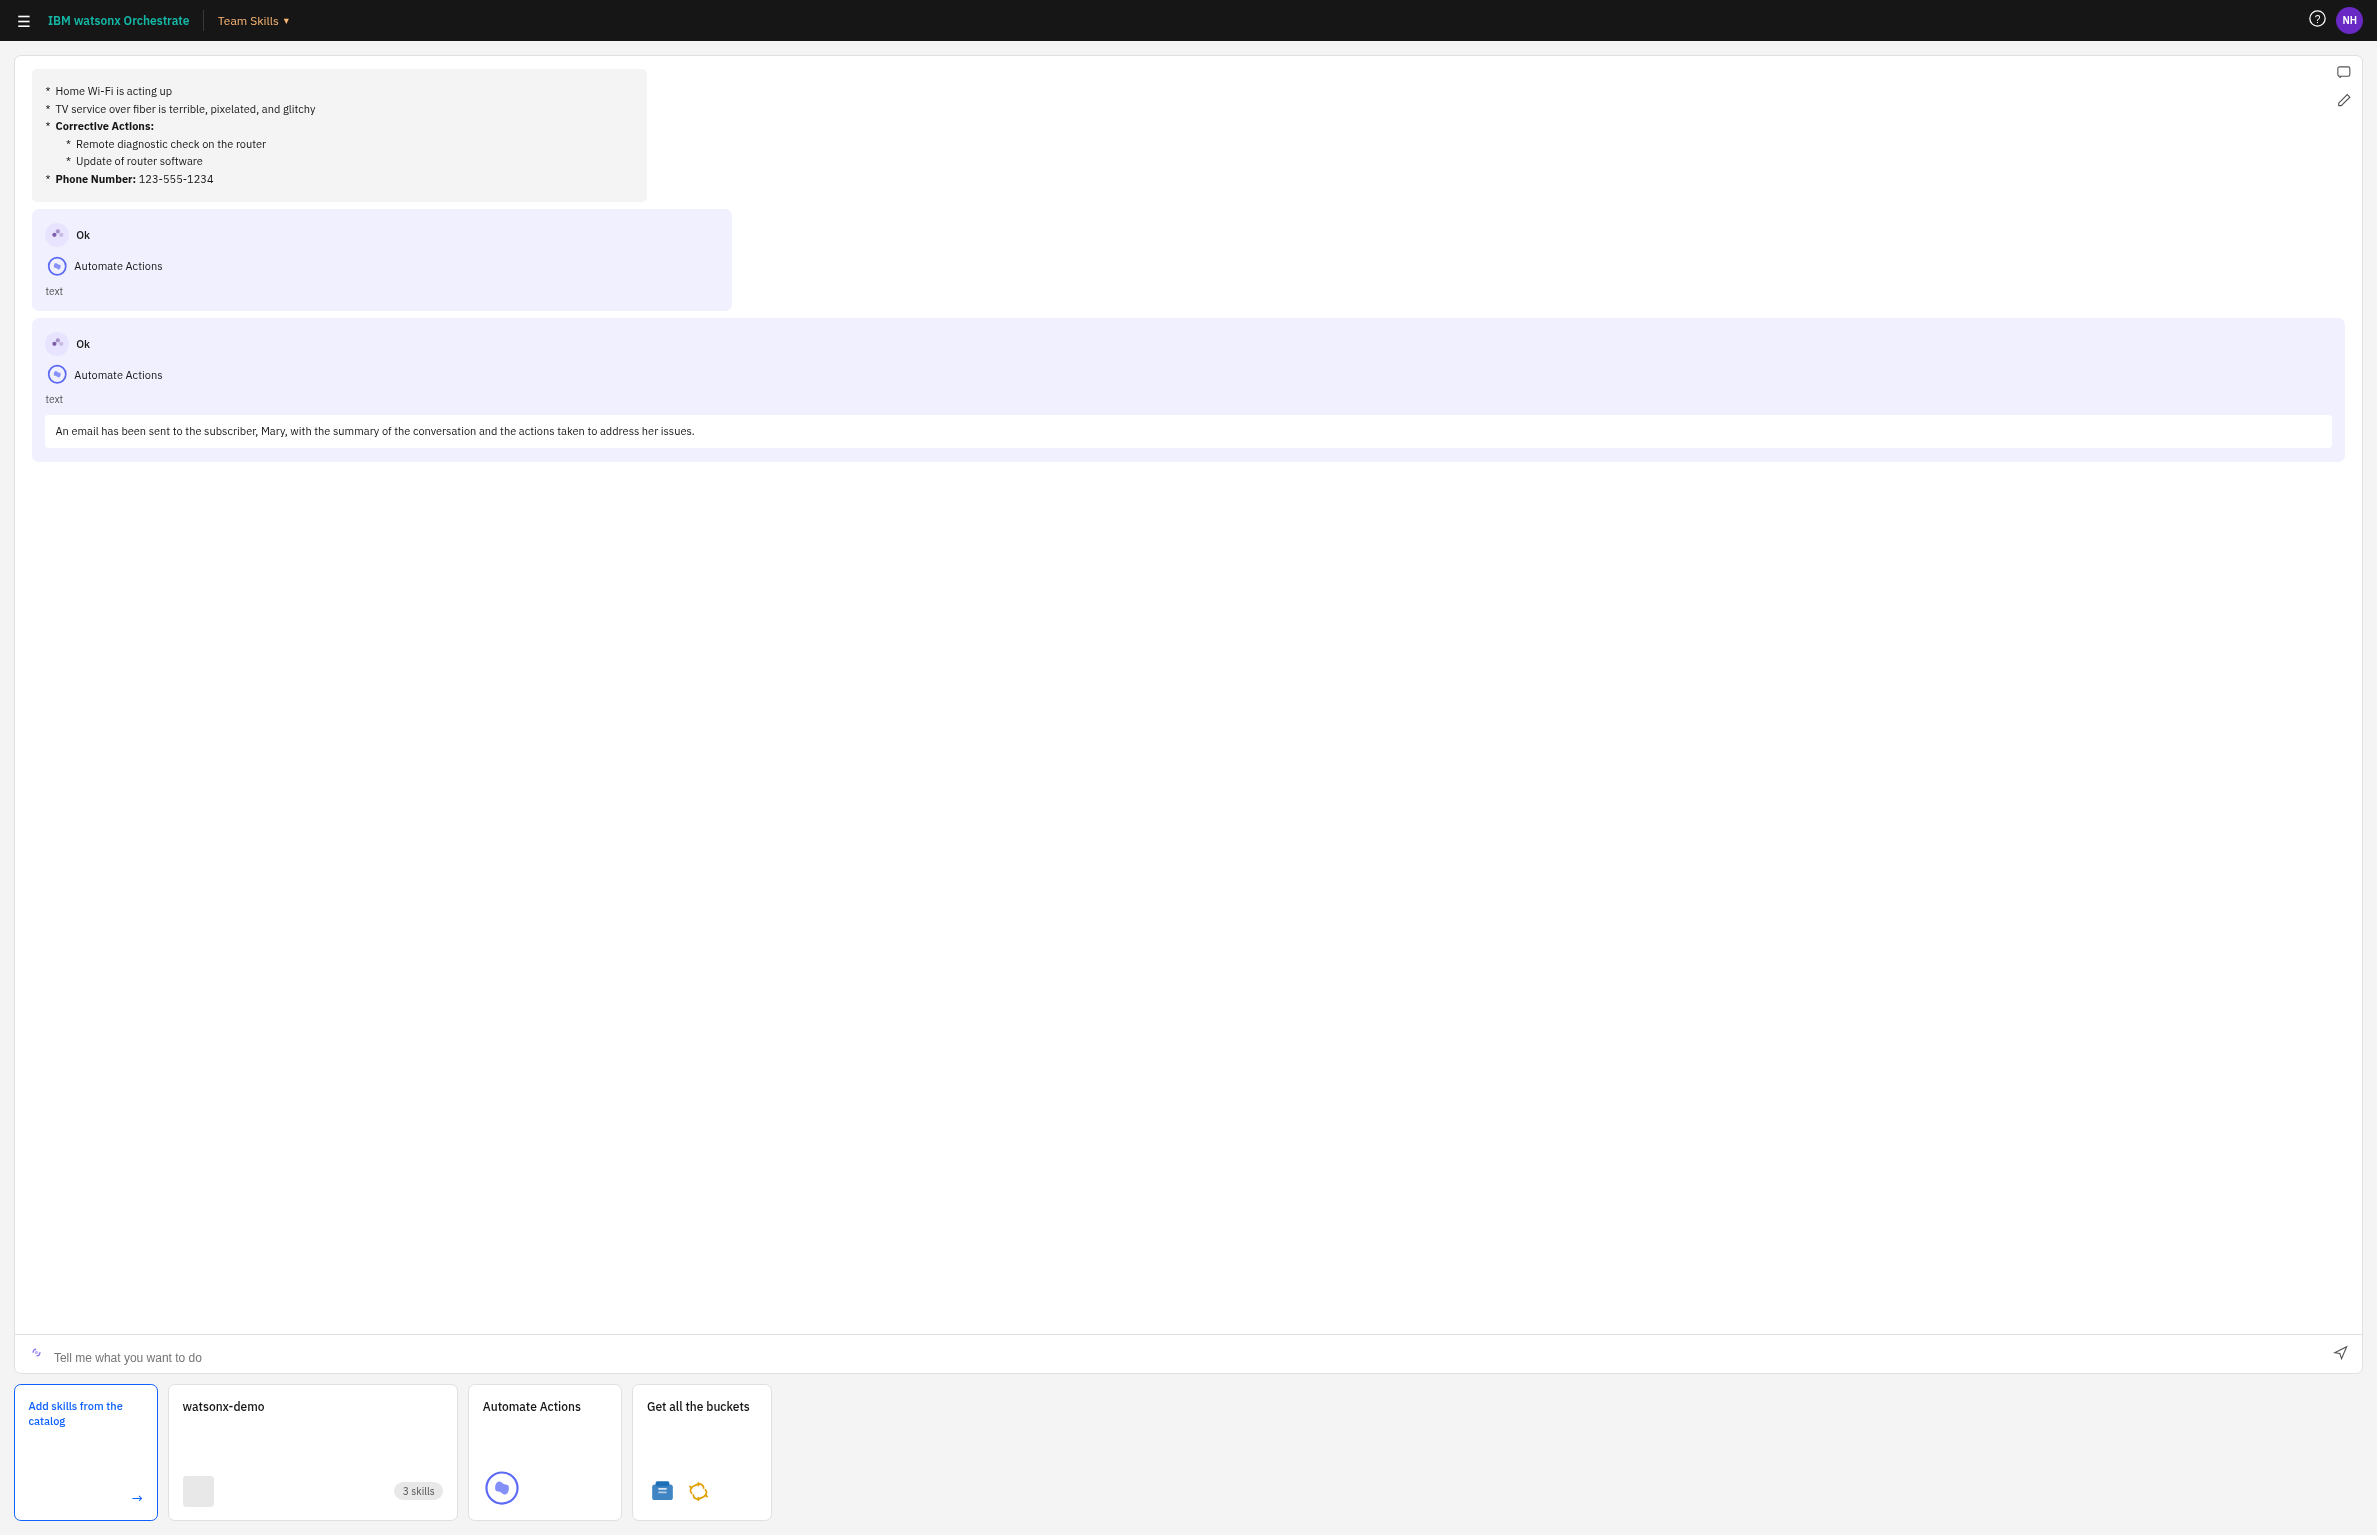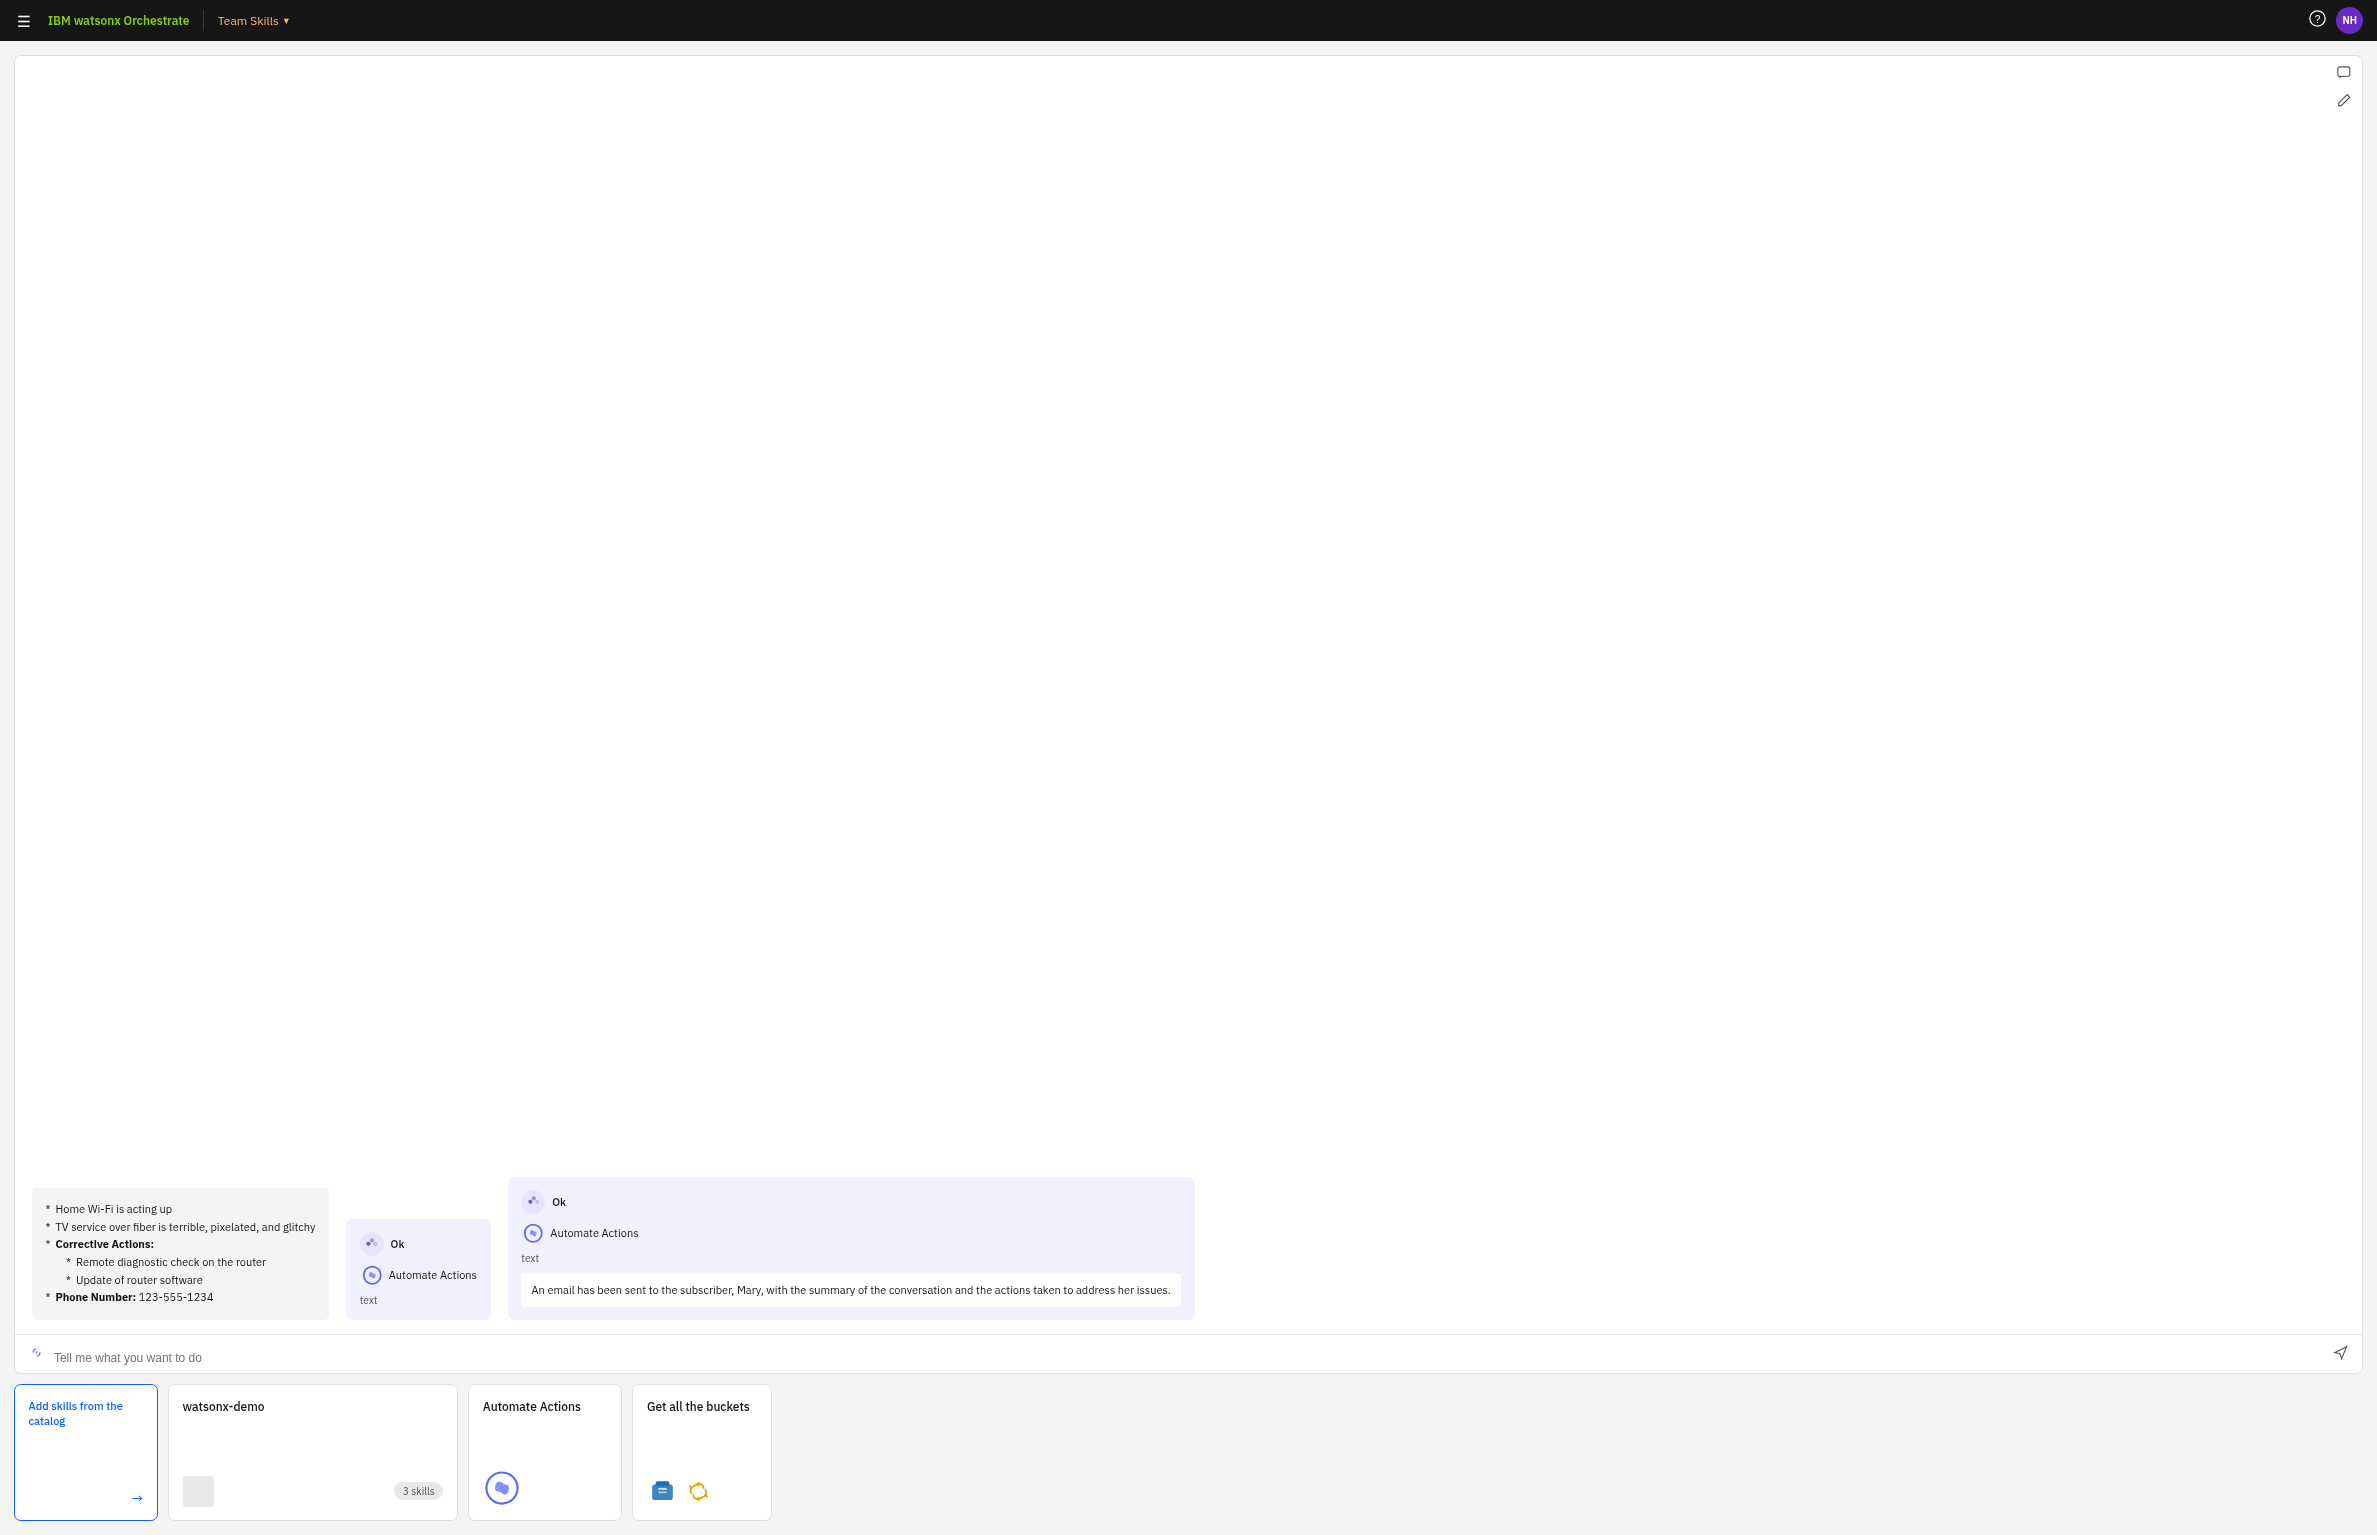--- a/index.html
+++ b/index.html
@@ -23,21 +23,21 @@
       flex-shrink: 0;
     }
     .topnav-hamburger {
       cursor: pointer;
       color: #fff;
       font-size: 15.4px;
       padding: 3.4px;
     }
     .topnav-brand {
       font-size: 12px;
-      color: #84cc16;
+      color: #14b8a6;
       font-weight: 400;
       white-space: nowrap;
     }
     .topnav-brand span {
       font-weight: 600;
     }
     .topnav-divider {
       width: 0.9px;
       height: 20.5px;
       background: #393939;
@@ -97,24 +97,23 @@
       flex-direction: column;
       flex: 1;
       overflow: hidden;
     }
 
     .chat-messages {
       flex: 1;
       overflow-y: auto;
       padding: 13.7px 17px;
       display: flex;
-      flex-direction: row;
-      gap: 17px;
+      flex-direction: column;
+      gap: 7px;
       position: relative;
-      align-items: flex-end;
     }
 
     .chat-actions-top {
       position: absolute;
       top: 10.2px;
       right: 10.2px;
       display: flex;
       flex-direction: column;
       gap: 6.8px;
     }

